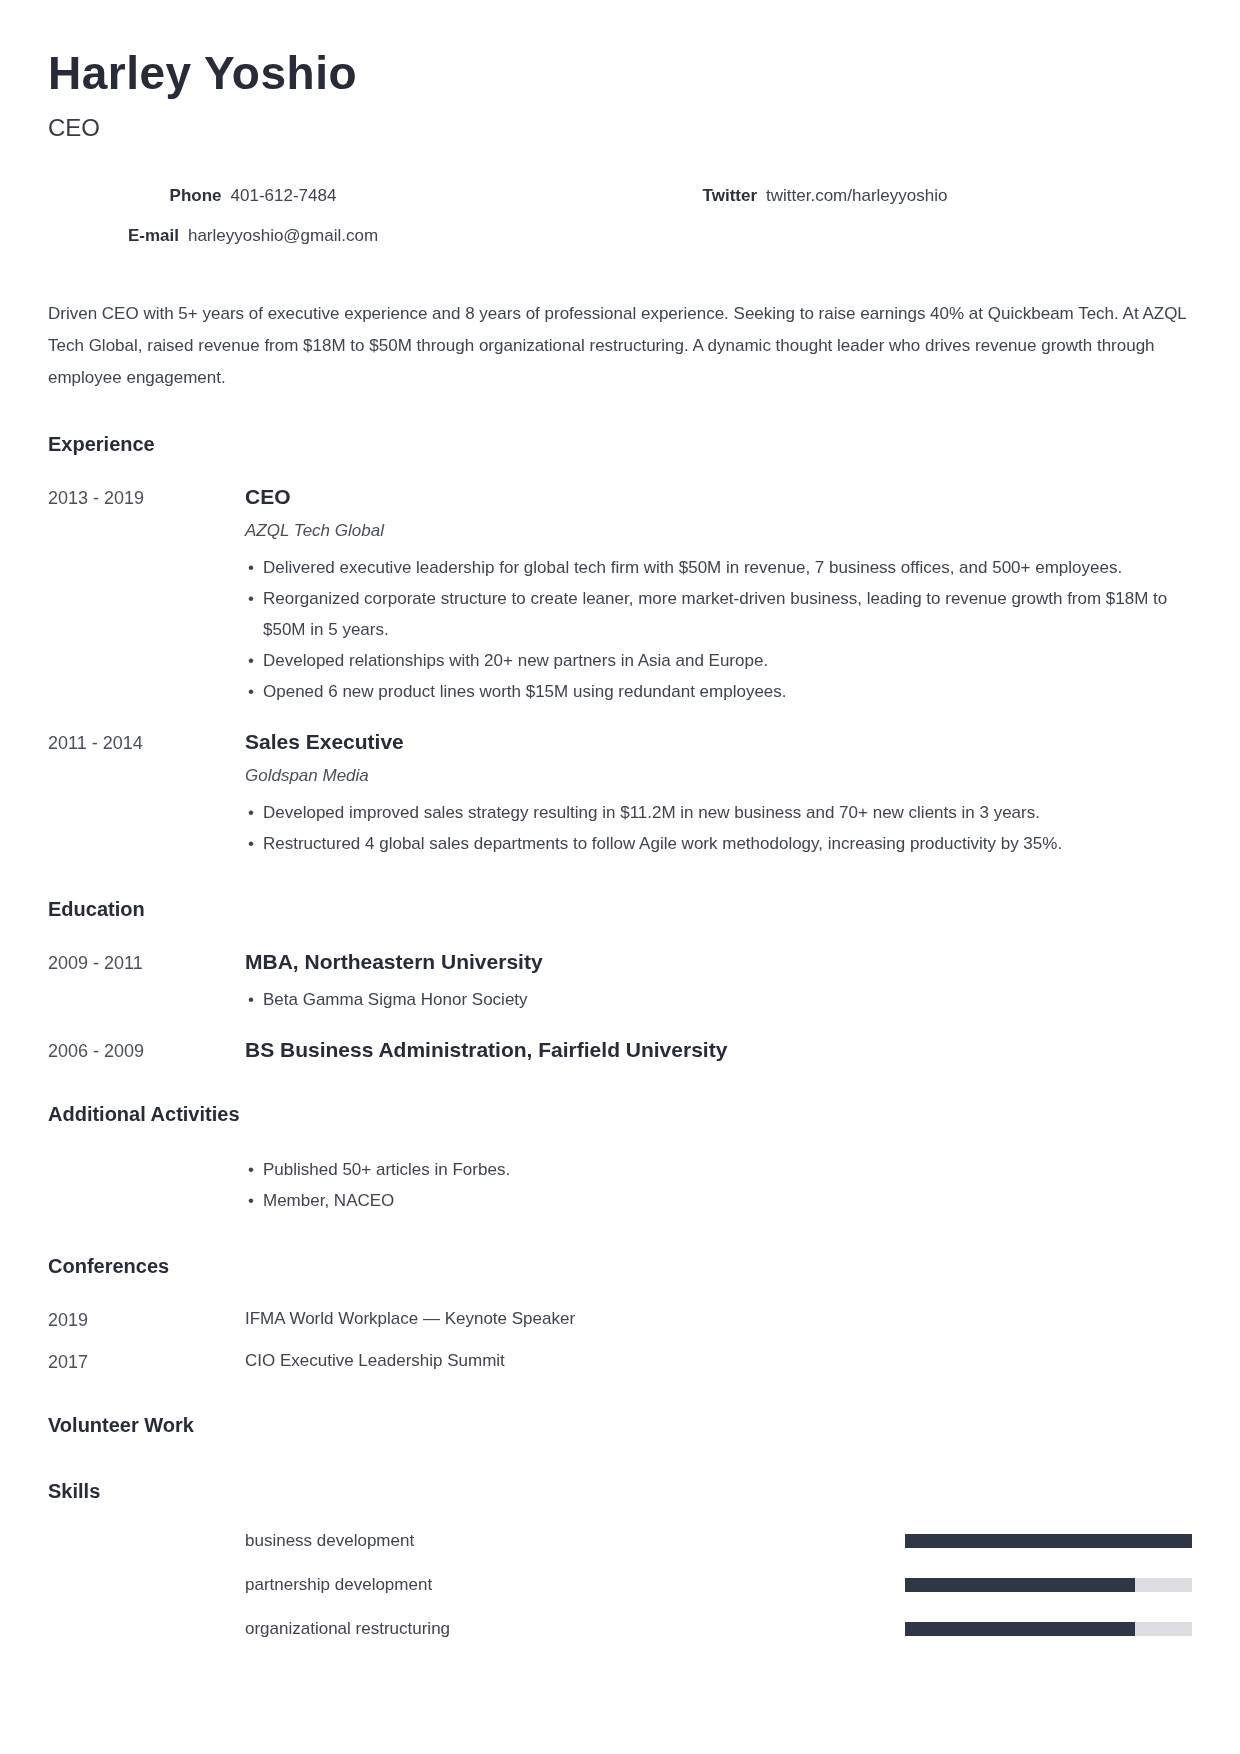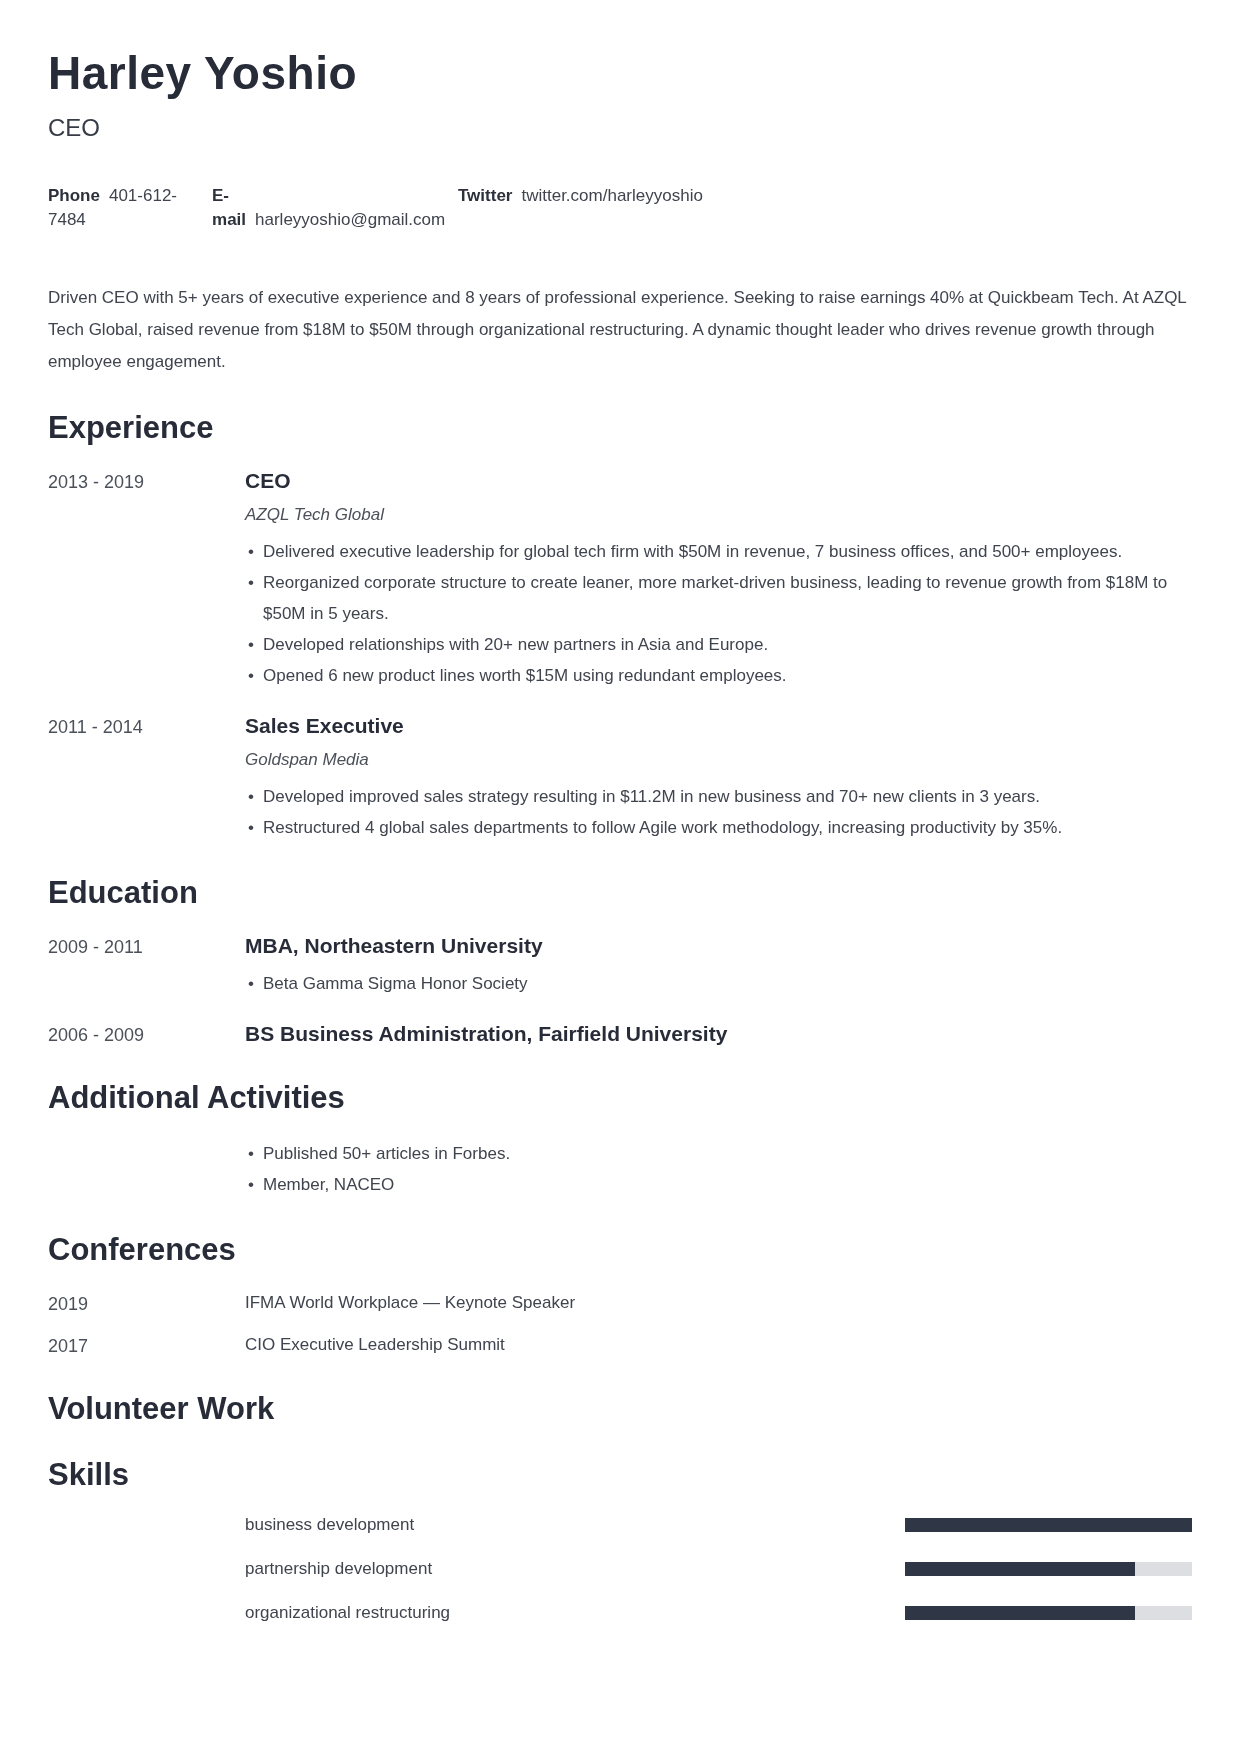--- a/index.html
+++ b/index.html
@@ -37,41 +37,41 @@
     font-size:24px;
     line-height:28px;
     color:#363b46;
   }
   .contact{
     margin-top:42px;
     display:grid;
     grid-template-columns:410px auto;
     column-gap:0;
   }
-  .contact-col{display:flex;flex-direction:row;}
+  .contact-col{display:flex;flex-direction:column;text-align:center;}
   .contact-row{
     font-size:17px;
     line-height:24px;
     margin-bottom:16px;
     color:var(--body);
   }
   .contact-row .clabel{font-weight:700;color:#2c313c;margin-right:9px;}
   
   .summary{
     margin-top:34px;
     font-size:17px;
     line-height:32px;
     color:var(--body);
     max-width:1150px;
   }
   
   .section-heading{
     margin-top:34px;
     margin-bottom:24px;
-    font-size:31px;
+    font-size:20px;
     line-height:32px;
     font-weight:700;
     color:var(--primary);
   }
   .row{
     display:grid;
     grid-template-columns:197px 1fr;
   }
   .dates{
     font-size:18px;

